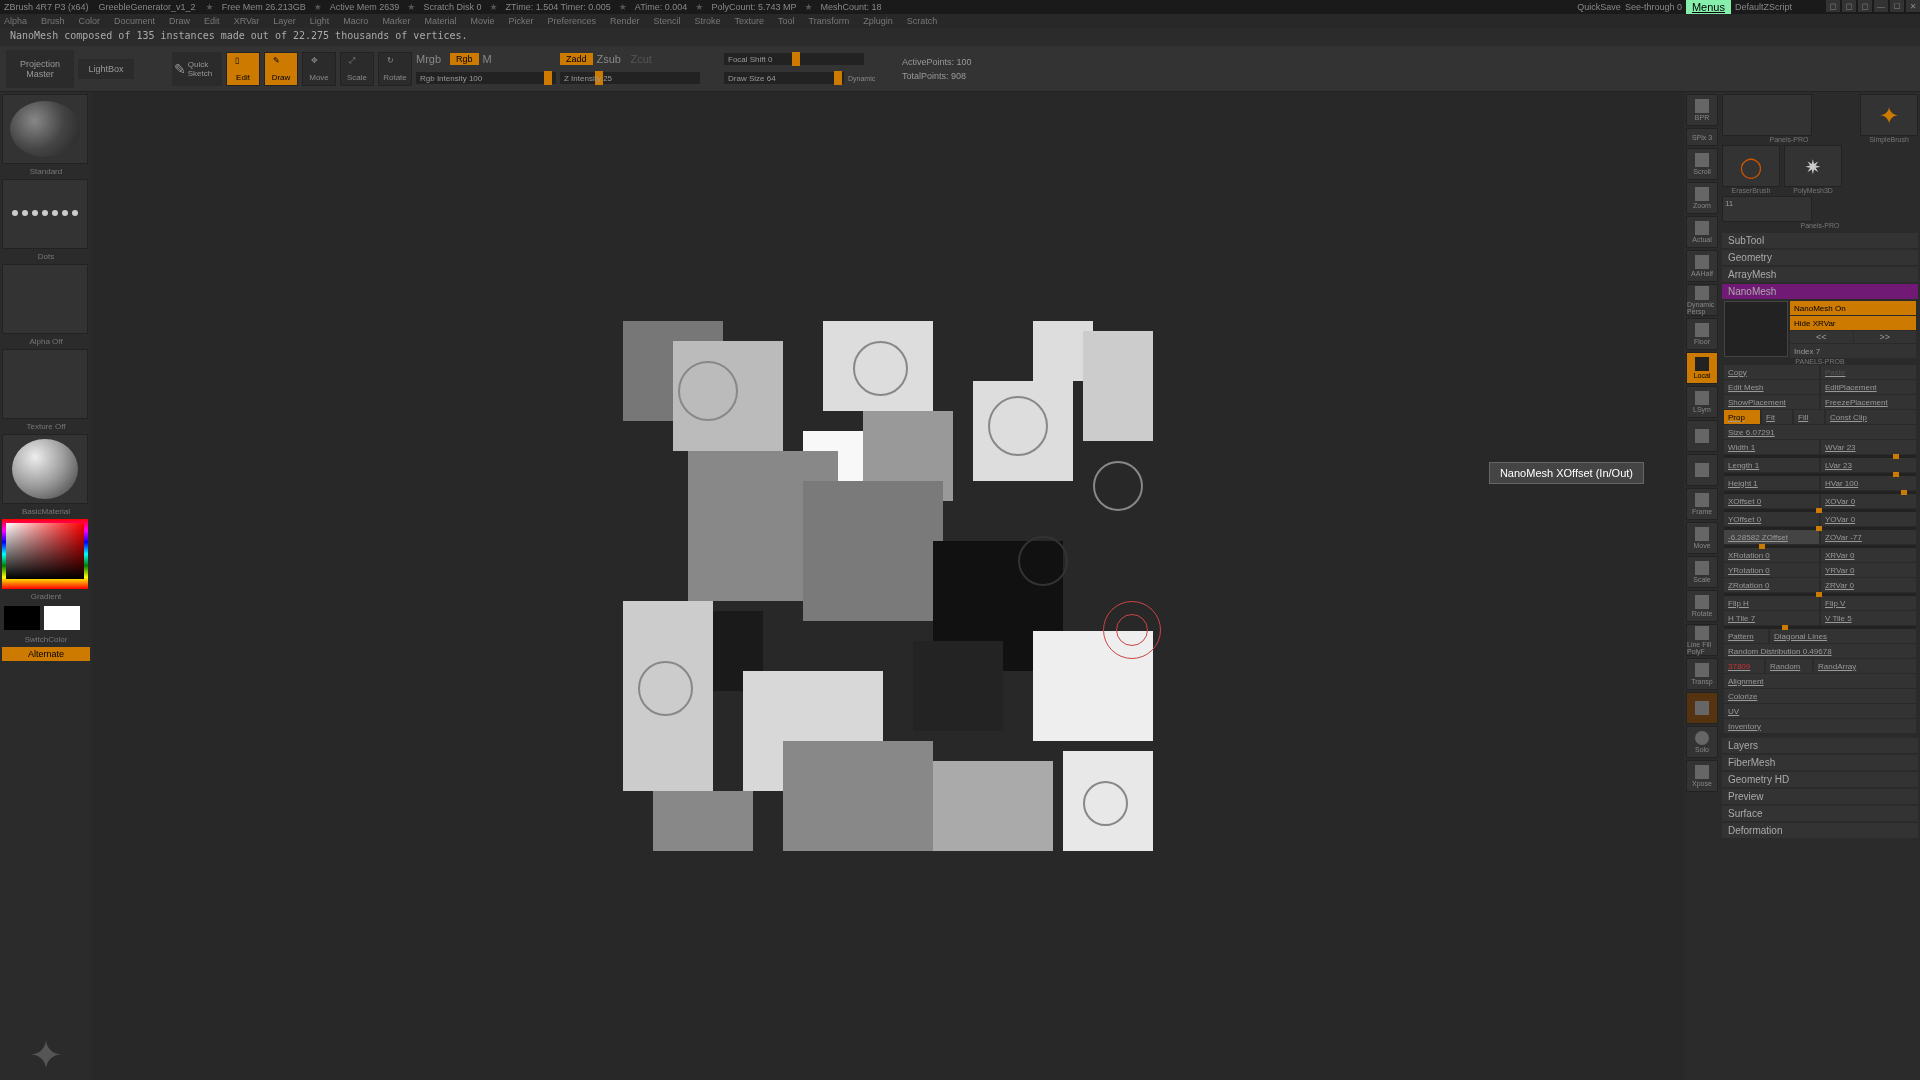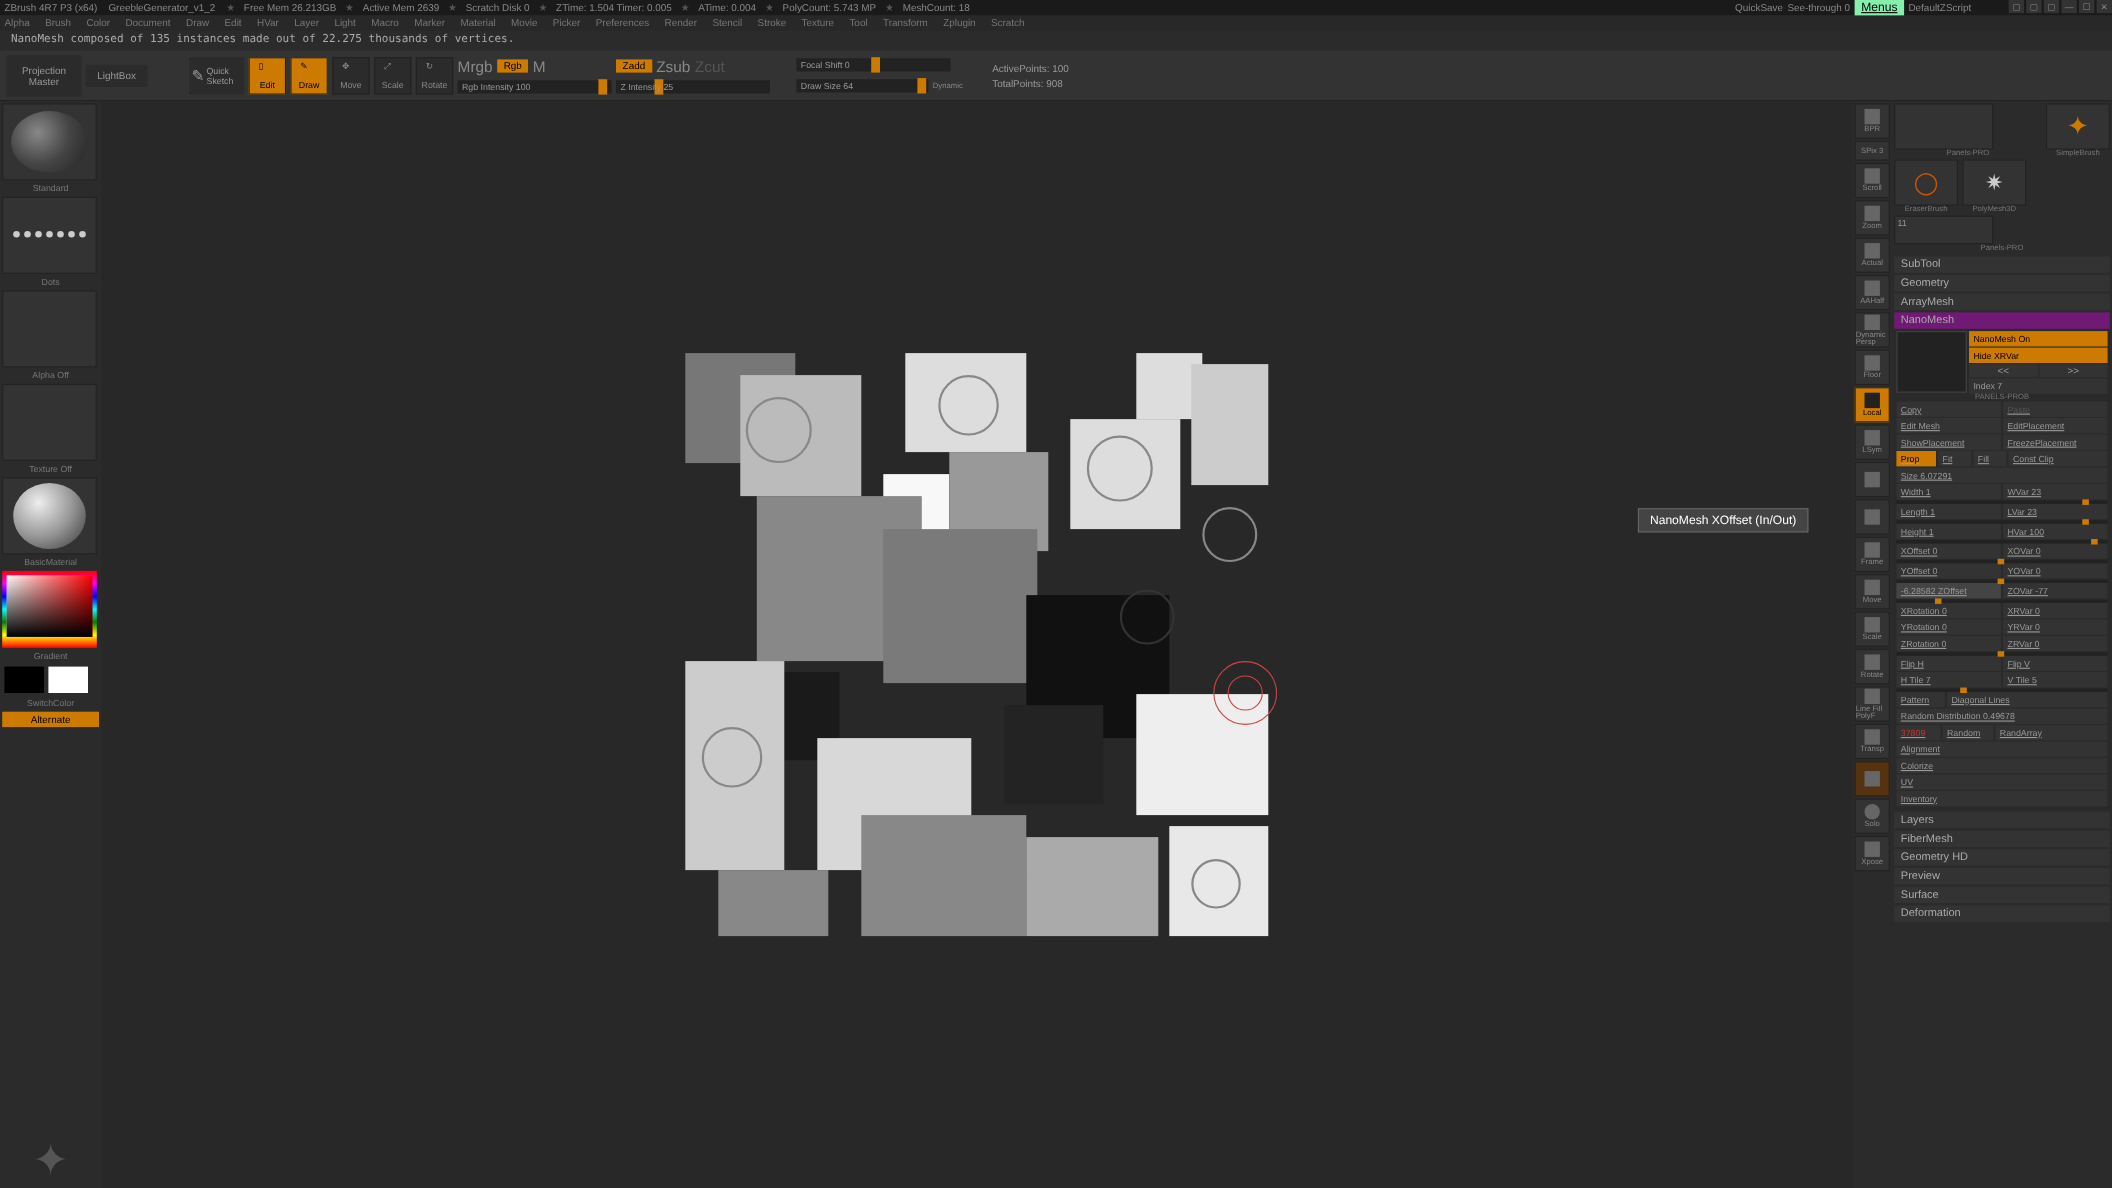--- a/index.html
+++ b/index.html
@@ -19,21 +19,21 @@
 .toolbar { height: 46px; background: #333; display: flex; align-items: center; padding: 2px 6px; gap: 4px; border-bottom: 1px solid #222; }
 .tool-btn { width: 34px; height: 34px; background: #2b2b2b; border: 1px solid #222; display: flex; flex-direction: column; align-items: center; justify-content: center; font-size: 8px; color: #888; position: relative; }
 .tool-btn.active { background: #cc7a00; color: #000; }
 .tool-btn .icon { width: 16px; height: 16px; margin-bottom: 1px; }
 .proj-master { width: 68px; height: 38px; background: #2b2b2b; display: flex; align-items: center; justify-content: center; text-align: center; font-size: 9px; line-height: 10px; }
 .lightbox { width: 56px; height: 20px; background: #2b2b2b; display: flex; align-items: center; justify-content: center; font-size: 9px; }
 .quick-sketch { width: 50px; height: 34px; background: #2b2b2b; display: flex; align-items: center; font-size: 8px; padding-left: 2px; gap: 2px; }
 
 .slider-group { display: flex; flex-direction: column; height: 38px; justify-content: space-around; }
 .slider-row { display: flex; align-items: center; gap: 4px; }
-.sl-label { font-size: 14px; color: #888; min-width: 30px; }
+.sl-label { font-size: 11px; color: #888; min-width: 30px; }
 .sl-btn { background: #cc7a00; color: #000; padding: 1px 6px; font-size: 9px; }
 .sl-track { width: 140px; height: 12px; background: #222; position: relative; display: flex; align-items: center; padding: 0 4px; font-size: 8px; }
 .sl-track .lbl { position: relative; z-index: 1; }
 .sl-handle { width: 8px; height: 14px; background: #cc7a00; position: absolute; top: -1px; }
 
 .info-cell { display: flex; flex-direction: column; gap: 4px; font-size: 9px; color: #999; }
 
 .main-layout { display: flex; height: calc(1080px - 92px); }
 
 .left-panel { width: 92px; background: #2b2b2b; display: flex; flex-direction: column; gap: 2px; padding: 2px; }
@@ -125,21 +125,21 @@
   </div>
 </div>
 
 <div class="menubar">
   <span>Alpha</span>
   <span>Brush</span>
   <span>Color</span>
   <span>Document</span>
   <span>Draw</span>
   <span>Edit</span>
-  <span>HVar</span>
+  <span>XRVar</span>
   <span>Layer</span>
   <span>Light</span>
   <span>Macro</span>
   <span>Marker</span>
   <span>Material</span>
   <span>Movie</span>
   <span>Picker</span>
   <span>Preferences</span>
   <span>Render</span>
   <span>Stencil</span>

